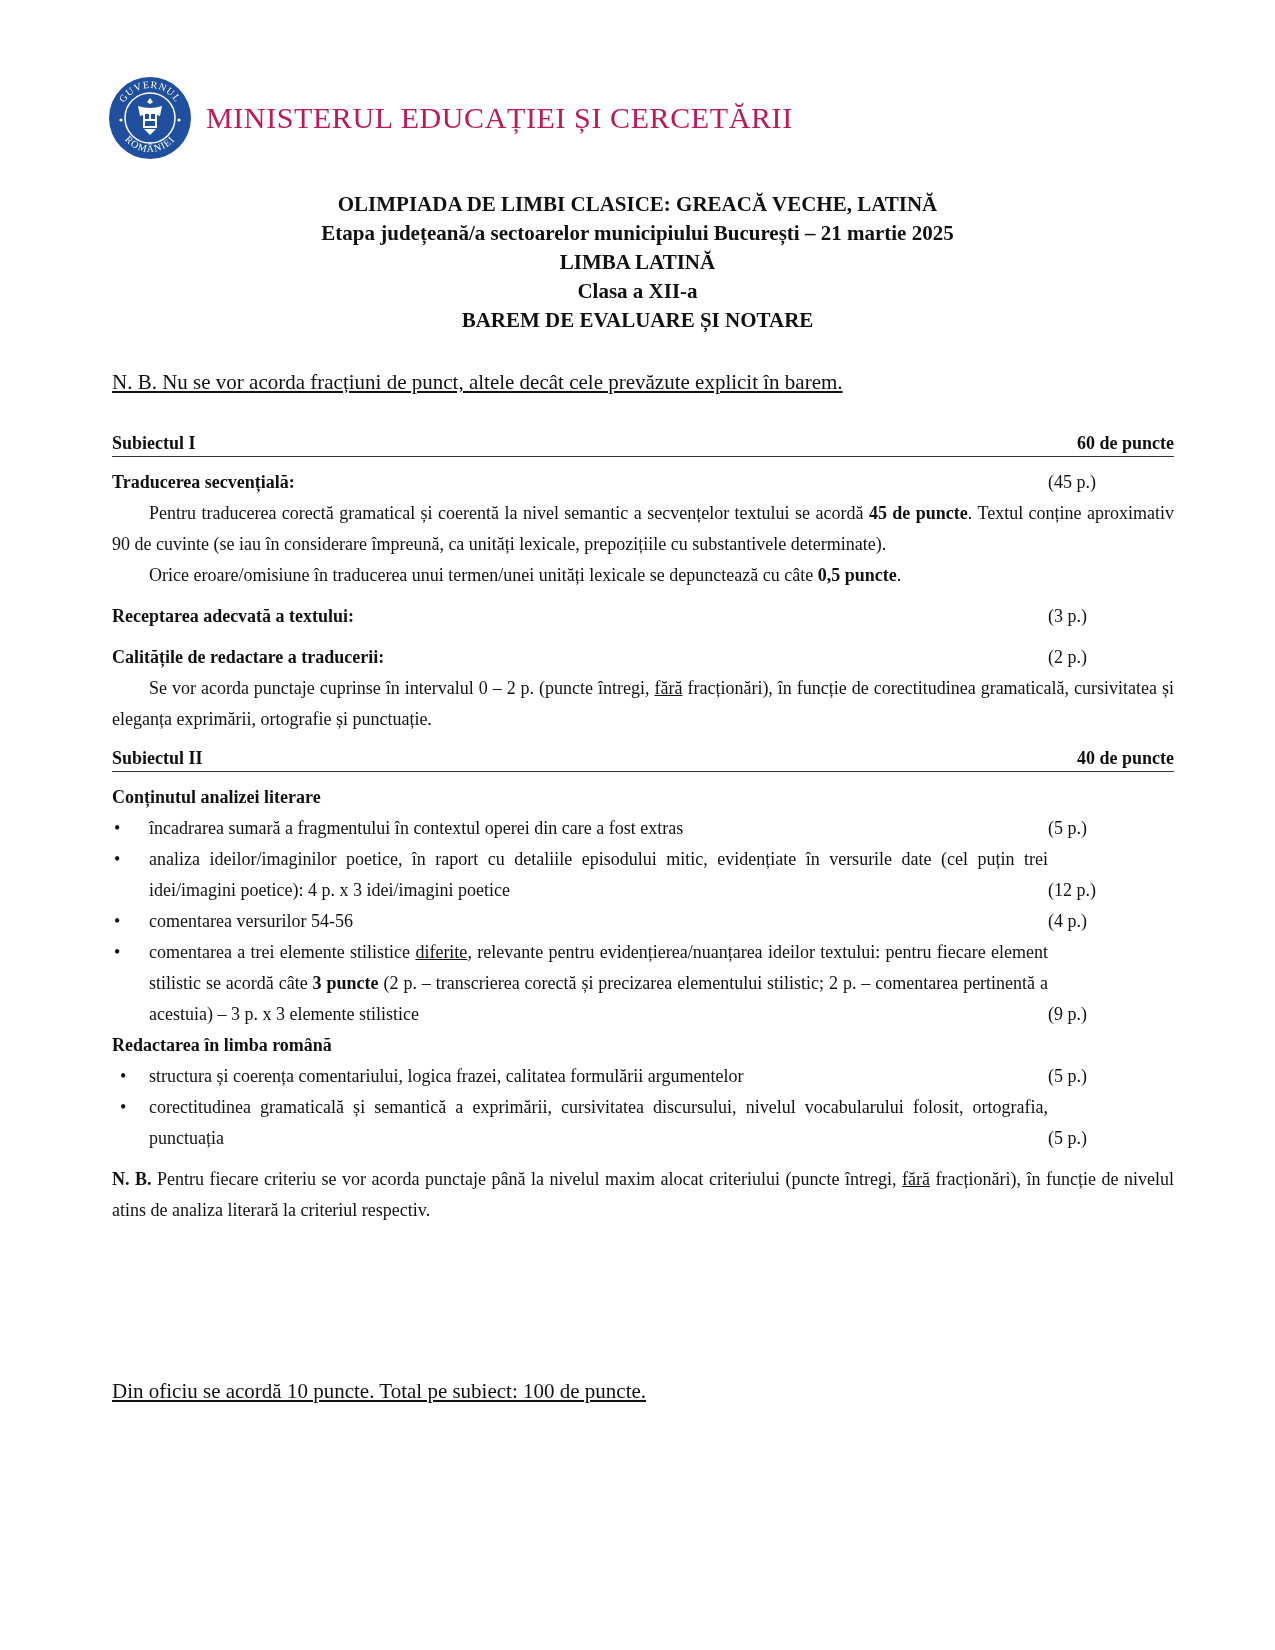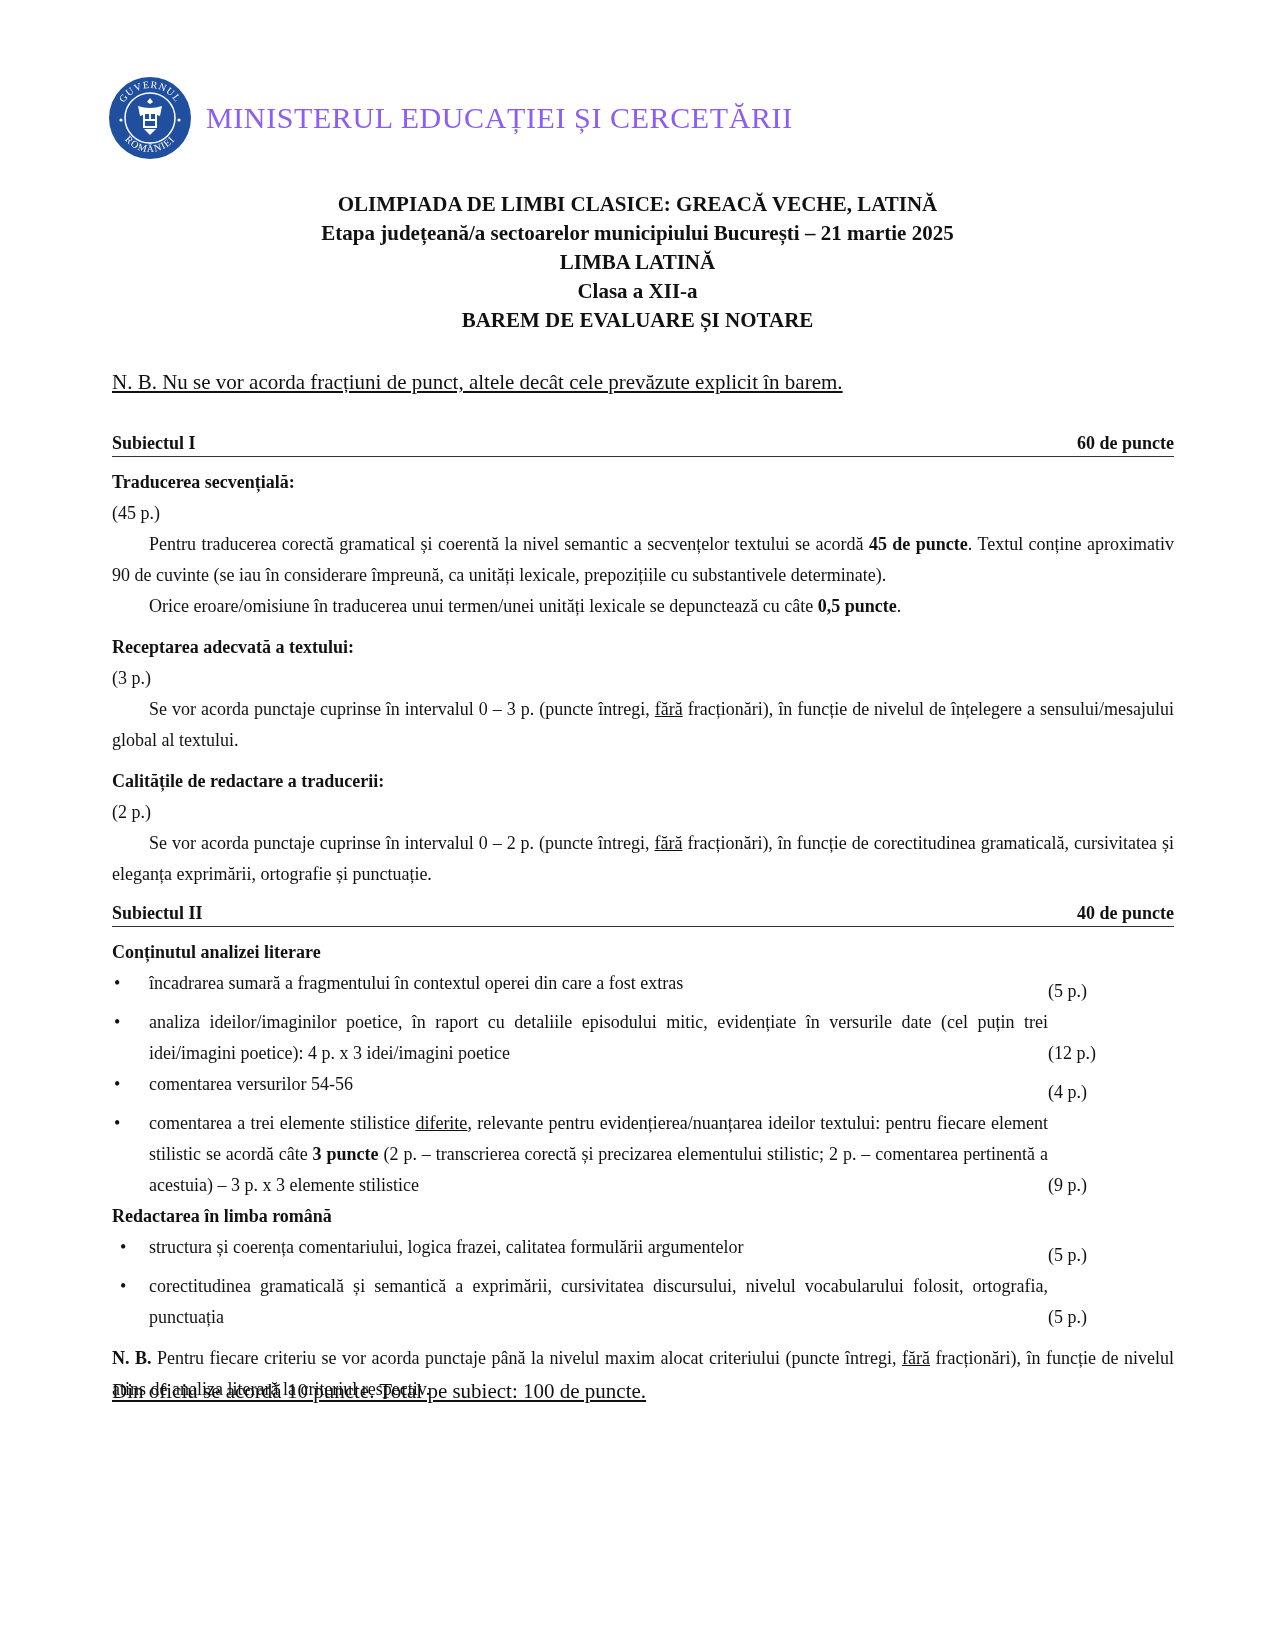--- a/index.html
+++ b/index.html
@@ -6,45 +6,45 @@
     body {
       width: 1275px; height: 1650px; position: relative; overflow: hidden;
       font-family: "DejaVu Serif", "Liberation Serif", serif;
       color: #111111;
     }
     .page { position: absolute; left: 0; top: 0; width: 1275px; height: 1650px; }
     .header { position: absolute; left: 108px; top: 76px; height: 84px; display: flex; align-items: center; }
     .logo { width: 84px; height: 84px; }
     .ministry {
       margin-left: 14px; font-family: "Liberation Serif", serif;
-      font-size: 30px; letter-spacing: 0.6px; color: #8b5cf6;
+      font-size: 30px; letter-spacing: 0.6px; color: #be185d;
     }
     .titles { position: absolute; left: 0; top: 190px; width: 1275px; text-align: center; }
     .titles div { font-family: "Liberation Serif", serif; font-weight: bold; font-size: 21px; line-height: 29px; }
     .nb-top {
       position: absolute; left: 112px; top: 370px;
       font-family: "Liberation Serif", serif; font-size: 21px; text-decoration: underline;
     }
     .content { position: absolute; left: 112px; top: 430px; width: 1062px; font-family: "Liberation Serif", serif; font-size: 18px; line-height: 31px; }
     .subj-head {
       display: flex; justify-content: space-between; font-weight: bold;
       border-bottom: 1.5px solid #333; line-height: 26px; padding-bottom: 0; margin-bottom: 10px;
     }
-    .crit-head { display: flex; font-weight: bold; flex-direction: column; }
+    .crit-head { display: flex; font-weight: bold; }
     .crit-head .lbl { flex: 1; }
     .crit-head .pts { width: 126px; font-weight: normal; }
     .para { text-align: justify; text-indent: 37px; }
     .gap { height: 10px; }
     .u { text-decoration: underline; }
     .b { font-weight: bold; margin-top: 39px; }
     ul.bul { list-style: none; margin: 0; padding: 0; }
     ul.bul li { position: relative; padding-left: 37px; display: flex; }
     ul.bul li .bullet { position: absolute; left: 2px; top: 0; }
     ul.bul li .txt { flex: 1; text-align: justify; }
-    ul.bul li .pts { width: 126px; flex: none; align-self: flex-end; margin-top: 8px; }
+    ul.bul li .pts { width: 126px; flex: none; align-self: flex-end; }
     ul.bul.inner li { padding-left: 37px; }
     ul.bul.inner li .bullet { left: 8px; }
     .footer-total {
       position: absolute; left: 112px; top: 1347px;
       font-family: "Liberation Serif", serif; font-size: 21px; text-decoration: underline; margin-top: 32px;
     }
   </style>
 </head>
 <body>
 
@@ -99,21 +99,20 @@
       <span class="pts">(45 p.)</span>
     </div>
     <div class="para"><span>Pentru traducerea corectă gramatical și coerentă la nivel semantic a secvențelor textului se acordă </span><span class="b">45 de puncte</span><span>. Textul conține aproximativ 90 de cuvinte (se iau în considerare împreună, ca unități lexicale, prepozițiile cu substantivele determinate).</span></div>
     <div class="para"><span>Orice eroare/omisiune în traducerea unui termen/unei unități lexicale se depunctează cu câte </span><span class="b">0,5 puncte</span><span>.</span></div>
     <div class="gap"></div>
 
     <div class="crit-head">
       <span class="lbl">Receptarea adecvată a textului:</span>
       <span class="pts">(3 p.)</span>
     </div>
-    <div class="para"><span>Se vor acorda punctaje cuprinse în intervalul 0 – 3 p. (puncte întregi, </span><span class="u">fără</span><span> fracționări), în funcție de nivelul de înțelegere a sensului/mesajului global al textului.</span></div>
     <div class="gap"></div>
 
     <div class="crit-head">
       <span class="lbl">Calitățile de redactare a traducerii:</span>
       <span class="pts">(2 p.)</span>
     </div>
     <div class="para"><span>Se vor acorda punctaje cuprinse în intervalul 0 – 2 p. (puncte întregi, </span><span class="u">fără</span><span> fracționări), în funcție de corectitudinea gramaticală, cursivitatea și eleganța exprimării, ortografie și punctuație.</span></div>
     <div class="gap"></div>
 
     <div class="subj-head">

